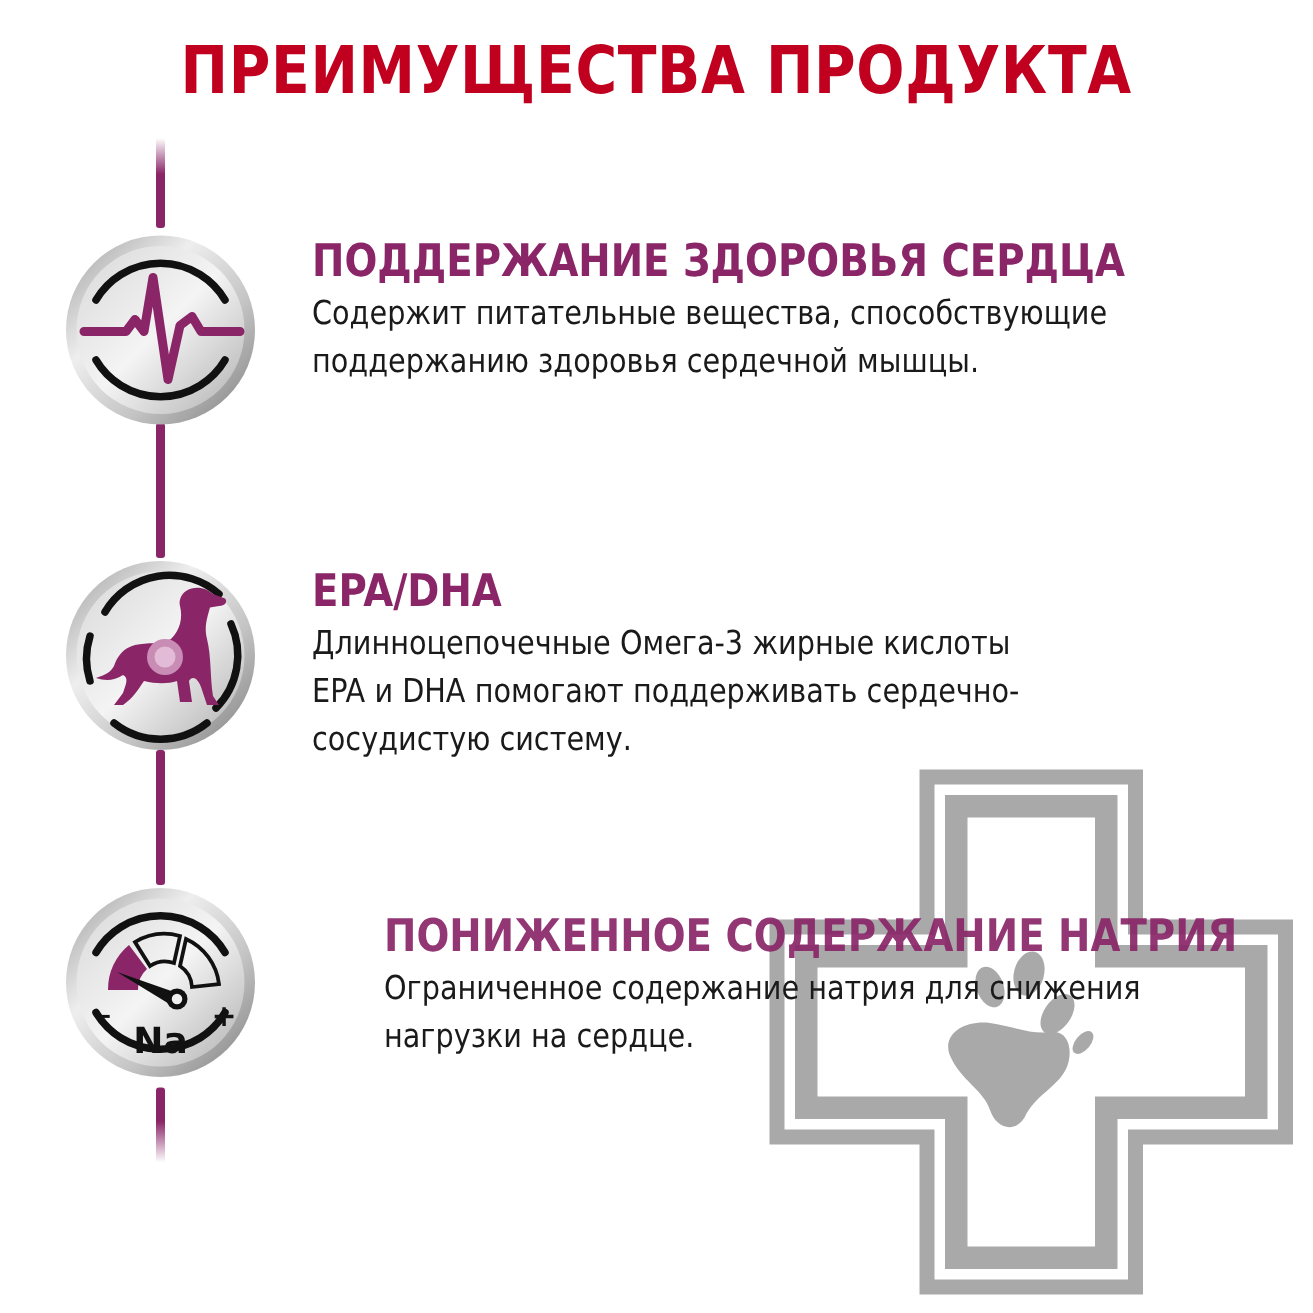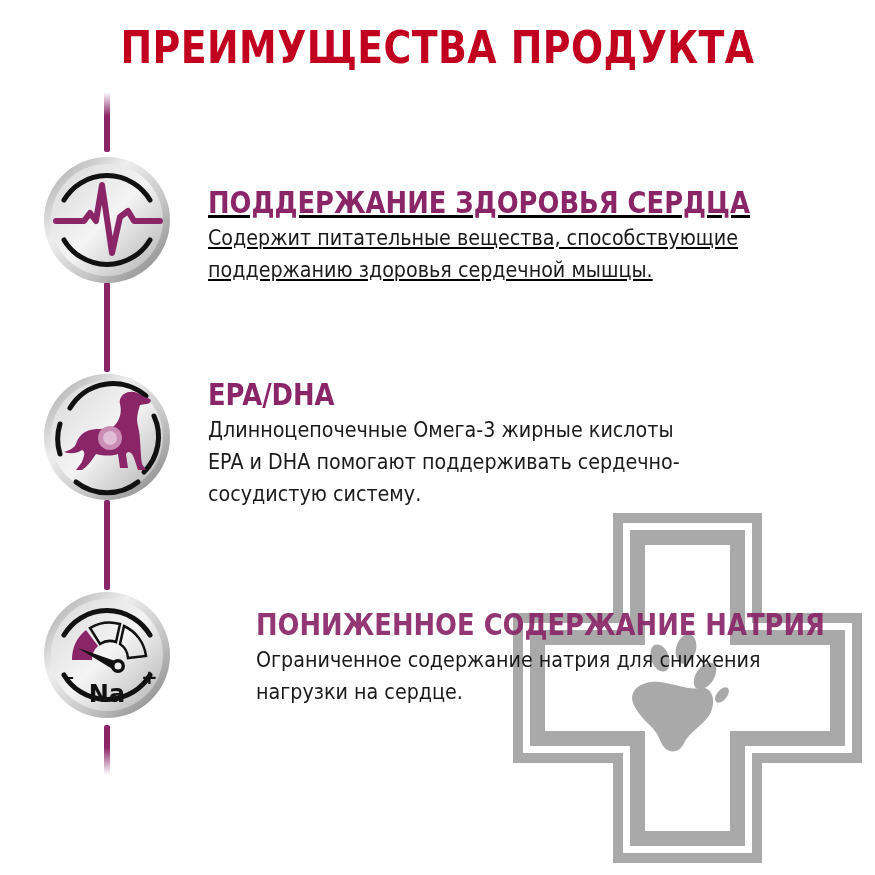--- a/index.html
+++ b/index.html
@@ -112,21 +112,21 @@
     <path d="M82 36 A38 38 0 0 1 104 66 L86 68 A18 18 0 0 0 78 54 Z" fill="none" stroke="#111" stroke-width="2.5"></path>
     <path d="M36 58 L76 72 L72 80 Z" fill="#111"></path>
     <circle cx="76" cy="76" r="7" fill="#111"></circle>
     <circle cx="76" cy="76" r="3.5" fill="#f0f0f0"></circle>
     <text x="24" y="92" font-family="DejaVu Sans, sans-serif" font-weight="bold" font-size="16" fill="#111">–</text>
     <text x="99" y="94" font-family="DejaVu Sans, sans-serif" font-weight="bold" font-size="20" fill="#111">+</text>
     <text x="65" y="112" text-anchor="middle" font-family="DejaVu Sans, sans-serif" font-weight="bold" font-size="24" fill="#111">Na</text>
   </svg>
 </div>
 
-<div class="feature" style="top:184px;text-decoration:underline;">
+<div class="feature" style="top:156px;">
   <div class="feature-title">ПОДДЕРЖАНИЕ ЗДОРОВЬЯ СЕРДЦА</div>
   <div class="feature-desc">Содержит питательные вещества, способствующие
 поддержанию здоровья сердечной мышцы.</div>
 </div>
 
 <div class="feature" style="top:376px;">
   <div class="feature-title">EPA/DHA</div>
   <div class="feature-desc">Длинноцепочечные Омега-3 жирные кислоты
 EPA и DHA помогают поддерживать сердечно-
 сосудистую систему.</div>

